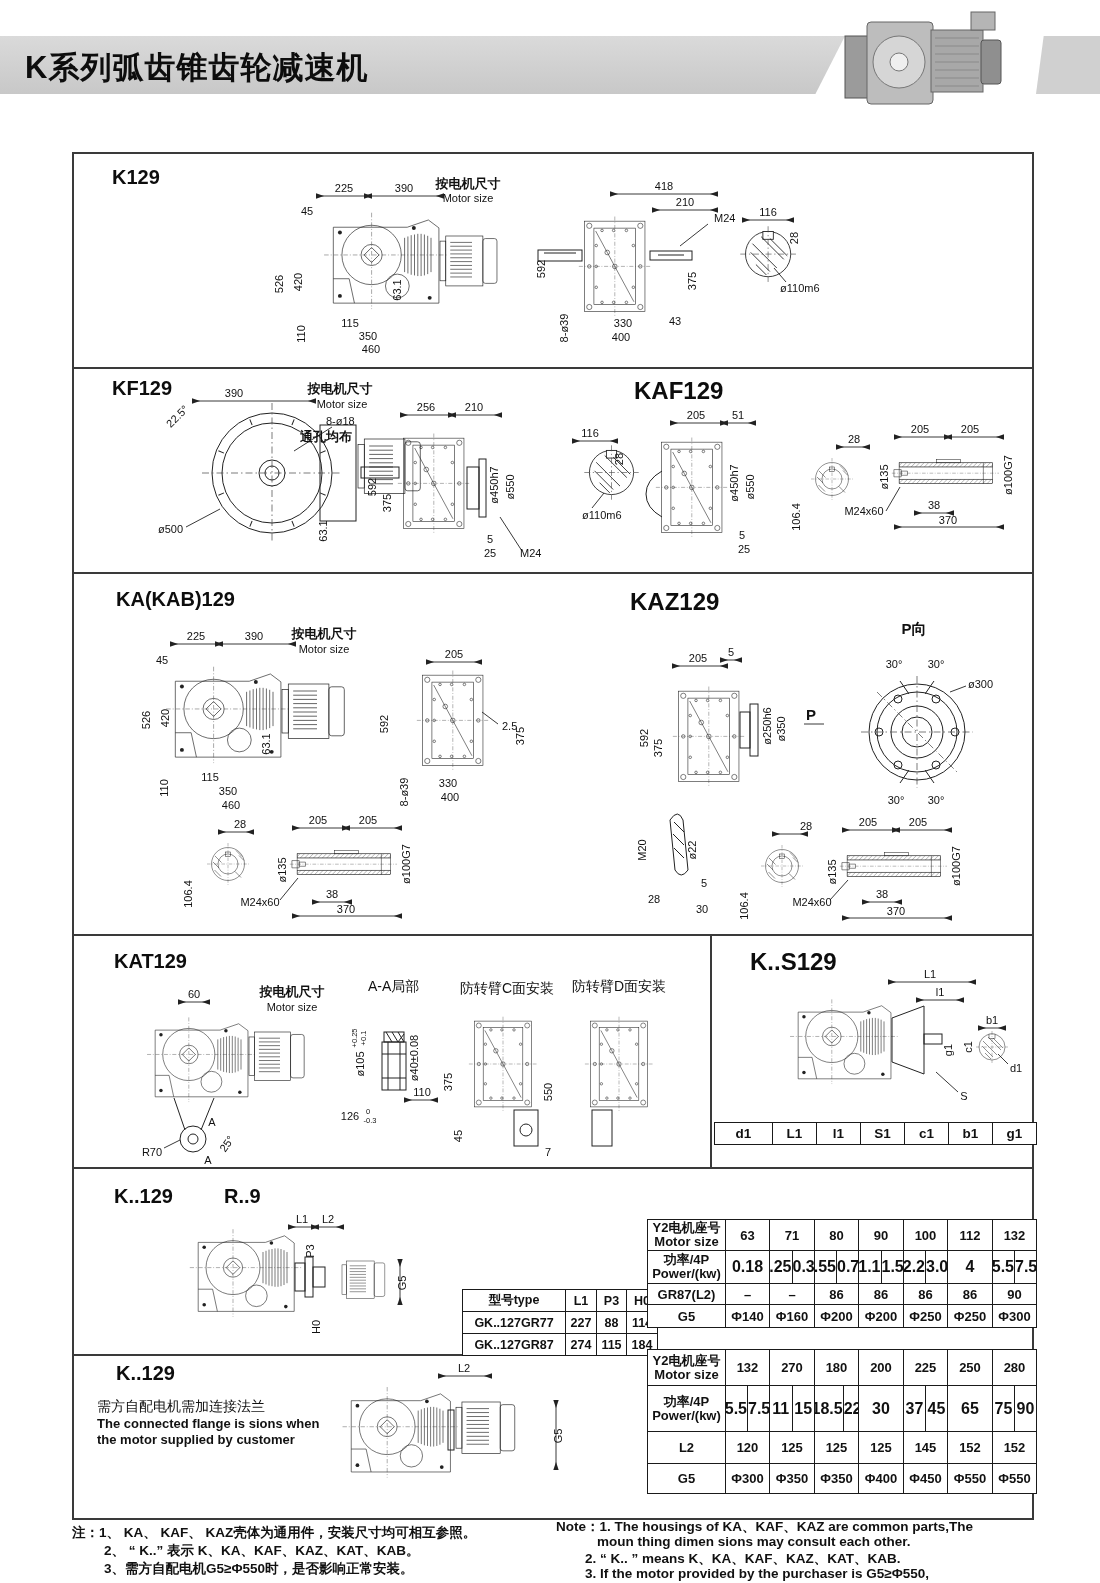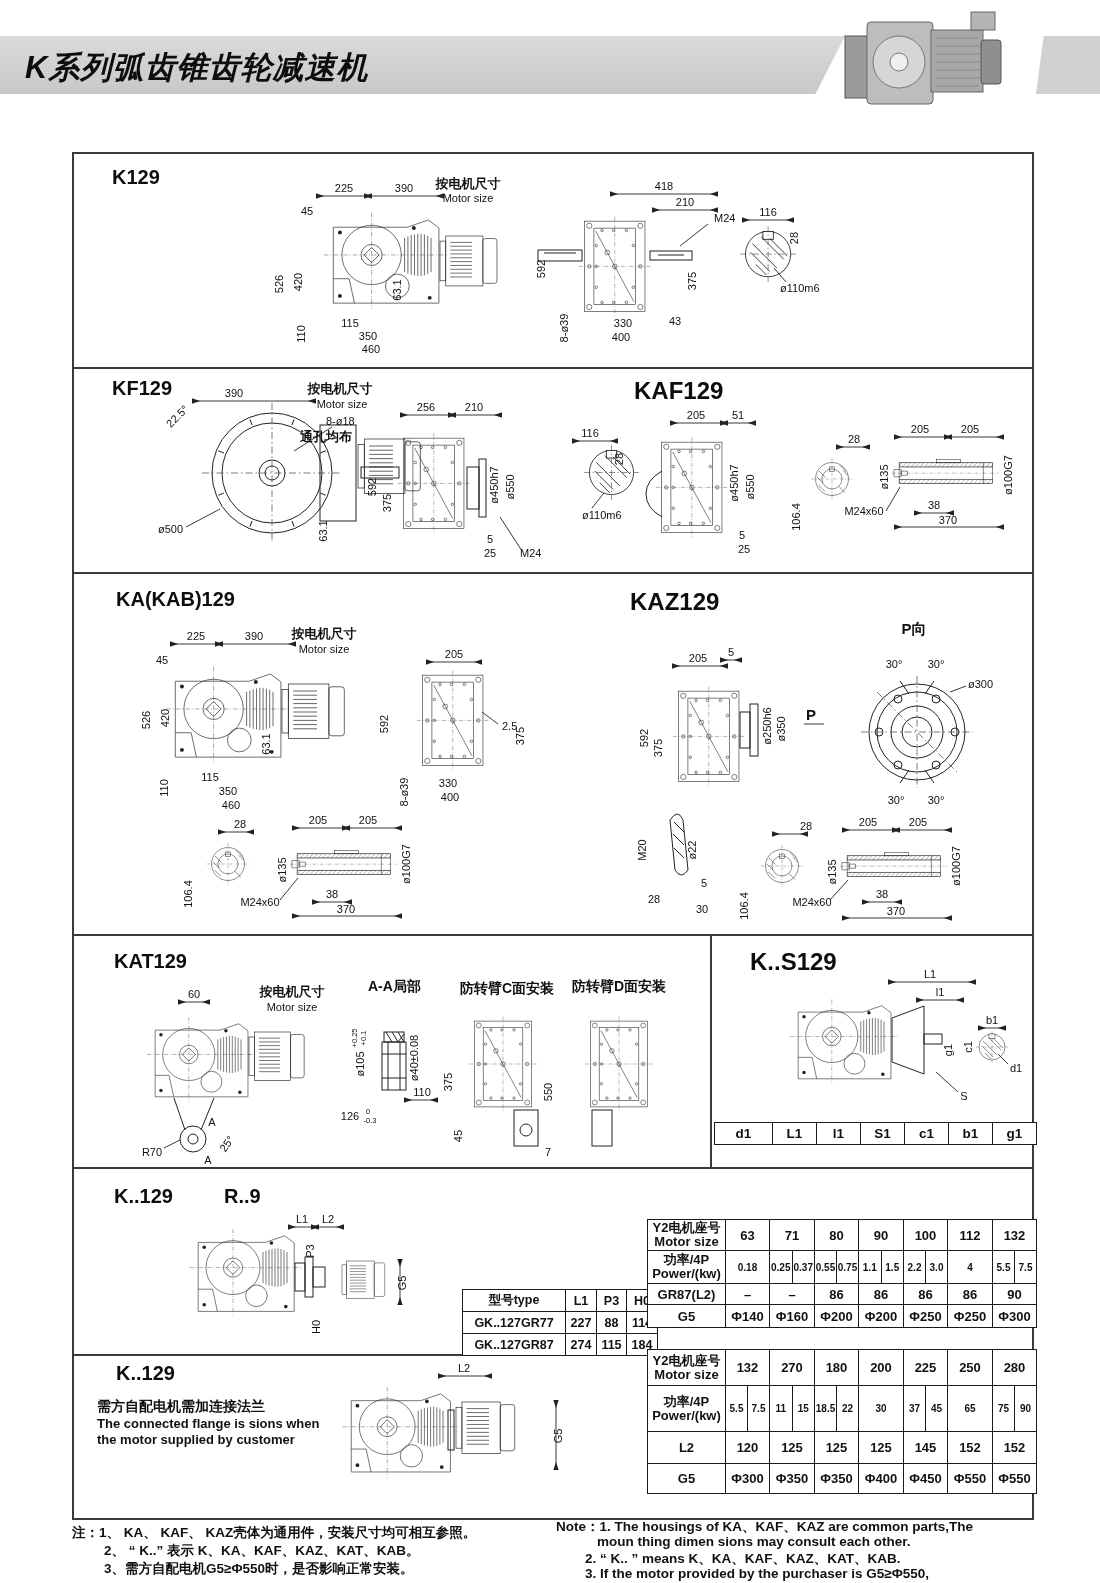--- a/index.html
+++ b/index.html
@@ -3,54 +3,54 @@
 <meta charset="utf-8">
 <style>
   html,body{margin:0;padding:0}
   body{width:1100px;height:1583px;position:relative;background:#fff;overflow:hidden;
        font-family:"Liberation Sans",sans-serif;color:#111}
   
   .band{position:absolute;left:0;top:36px;width:845px;height:58px;
         background:linear-gradient(#dadada,#c8c8c8);clip-path:polygon(0 0,100% 0,96.5% 100%,0 100%)}
   .band2{position:absolute;left:1036px;top:36px;width:64px;height:58px;background:#d0d0d0;
         clip-path:polygon(12% 0,100% 0,100% 100%,0 100%)}
-  .htitle{position:absolute;left:25px;top:47px;font-size:31px;font-weight:bold;font-style:italic;
+  .htitle{position:absolute;left:25px;top:47px;font-size:31px;font-weight:bold;
         letter-spacing:1px;color:#0d0d0d}
   .prod{position:absolute;left:843px;top:4px}
   
   .frame{position:absolute;left:72px;top:152px;width:962px;height:1368px;
          border:2px solid #3a3a3a;box-sizing:border-box;background:#fff}
   .wm{position:absolute;left:30px;top:330px;font-size:640px;font-weight:900;color:#e2e2e2;
       line-height:1;z-index:0;letter-spacing:-30px}
   .sec{position:absolute;left:0;width:958px;z-index:1}
   .hline{position:absolute;left:0;width:958px;height:2px;background:#3a3a3a;z-index:2}
   .vline{position:absolute;width:2px;background:#3a3a3a;z-index:2}
   .stitle{position:absolute;font-size:20px;font-weight:bold;color:#0d0d0d;z-index:2}
   .stitle.sm{font-size:24px}
-  .subt{position:absolute;font-size:14px;font-weight:bold;z-index:2}
+  .subt{position:absolute;font-size:14px;font-weight:normal;z-index:2}
   .draw{position:absolute;left:0;top:0;z-index:1;overflow:visible}
   .ln{fill:none;stroke:#222;stroke-width:1}
   .lnf{fill:#222;stroke:none}
   .lnw{fill:#fff;stroke:#222;stroke-width:1}
   .hat{fill:url(#hatch);stroke:#222;stroke-width:.5}
   .cl{fill:none;stroke:#444;stroke-width:.7;stroke-dasharray:7 3 1.5 3}
   .dl{stroke:#222;stroke-width:.9;marker-start:url(#ar);marker-end:url(#ar)}
   .ll{stroke:#222;stroke-width:.9}
   .dt{font:11px "Liberation Sans",sans-serif;fill:#111;text-anchor:middle}
   .dts{text-anchor:start}
   .tiny{font-size:7.5px}
   .ct{font:bold 13px "Liberation Sans",sans-serif;fill:#111;text-anchor:middle}
   .big{font:bold 15px "Liberation Sans",sans-serif;fill:#111;text-anchor:middle}
   
   .tbl{position:absolute;border-collapse:collapse;table-layout:fixed;background:#fff;z-index:3}
   .tbl td{border:1.6px solid #1a1a1a;text-align:center;vertical-align:middle;
           font-weight:bold;font-size:13px;padding:0;color:#111;overflow:hidden}
   .tbl .h2 div{line-height:14px;font-size:13px}
   .spw{display:flex;align-items:center;justify-content:center}
-  .spw span{flex:1;font-size:10px;font-weight:bold}
+  .spw span{flex:1;font-size:16px;font-weight:bold}
   .spw span + span{border-left:1.6px solid #1a1a1a;height:100%;display:flex;
           align-items:center;justify-content:center}
   .t1 .spw{height:32px}.t2 .spw{height:45px}
   .kst td{font-size:13.5px}
   .tyt td{font-size:12.5px}
   
   .note{position:absolute;font-size:13.5px;font-weight:bold;white-space:nowrap;z-index:1}
   .note.en{font-weight:600}
 </style>
 </head>

